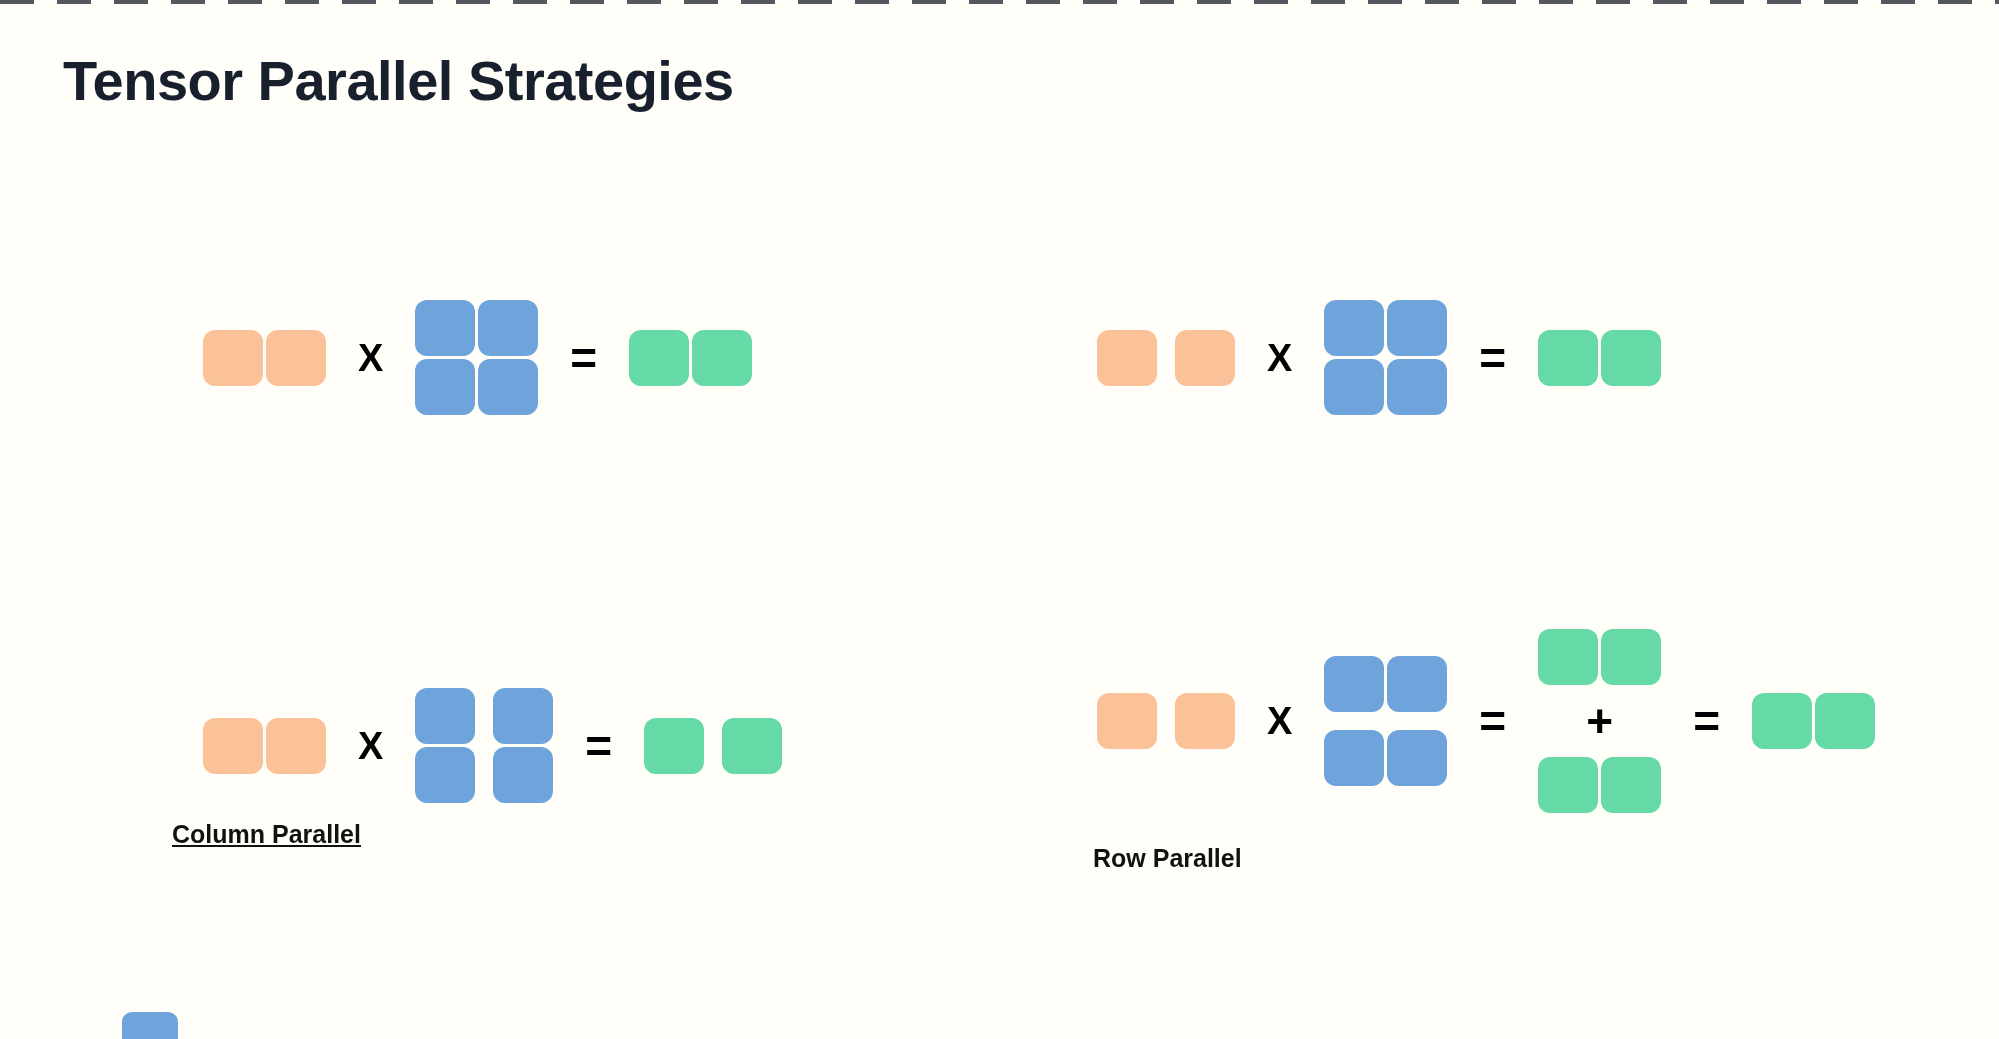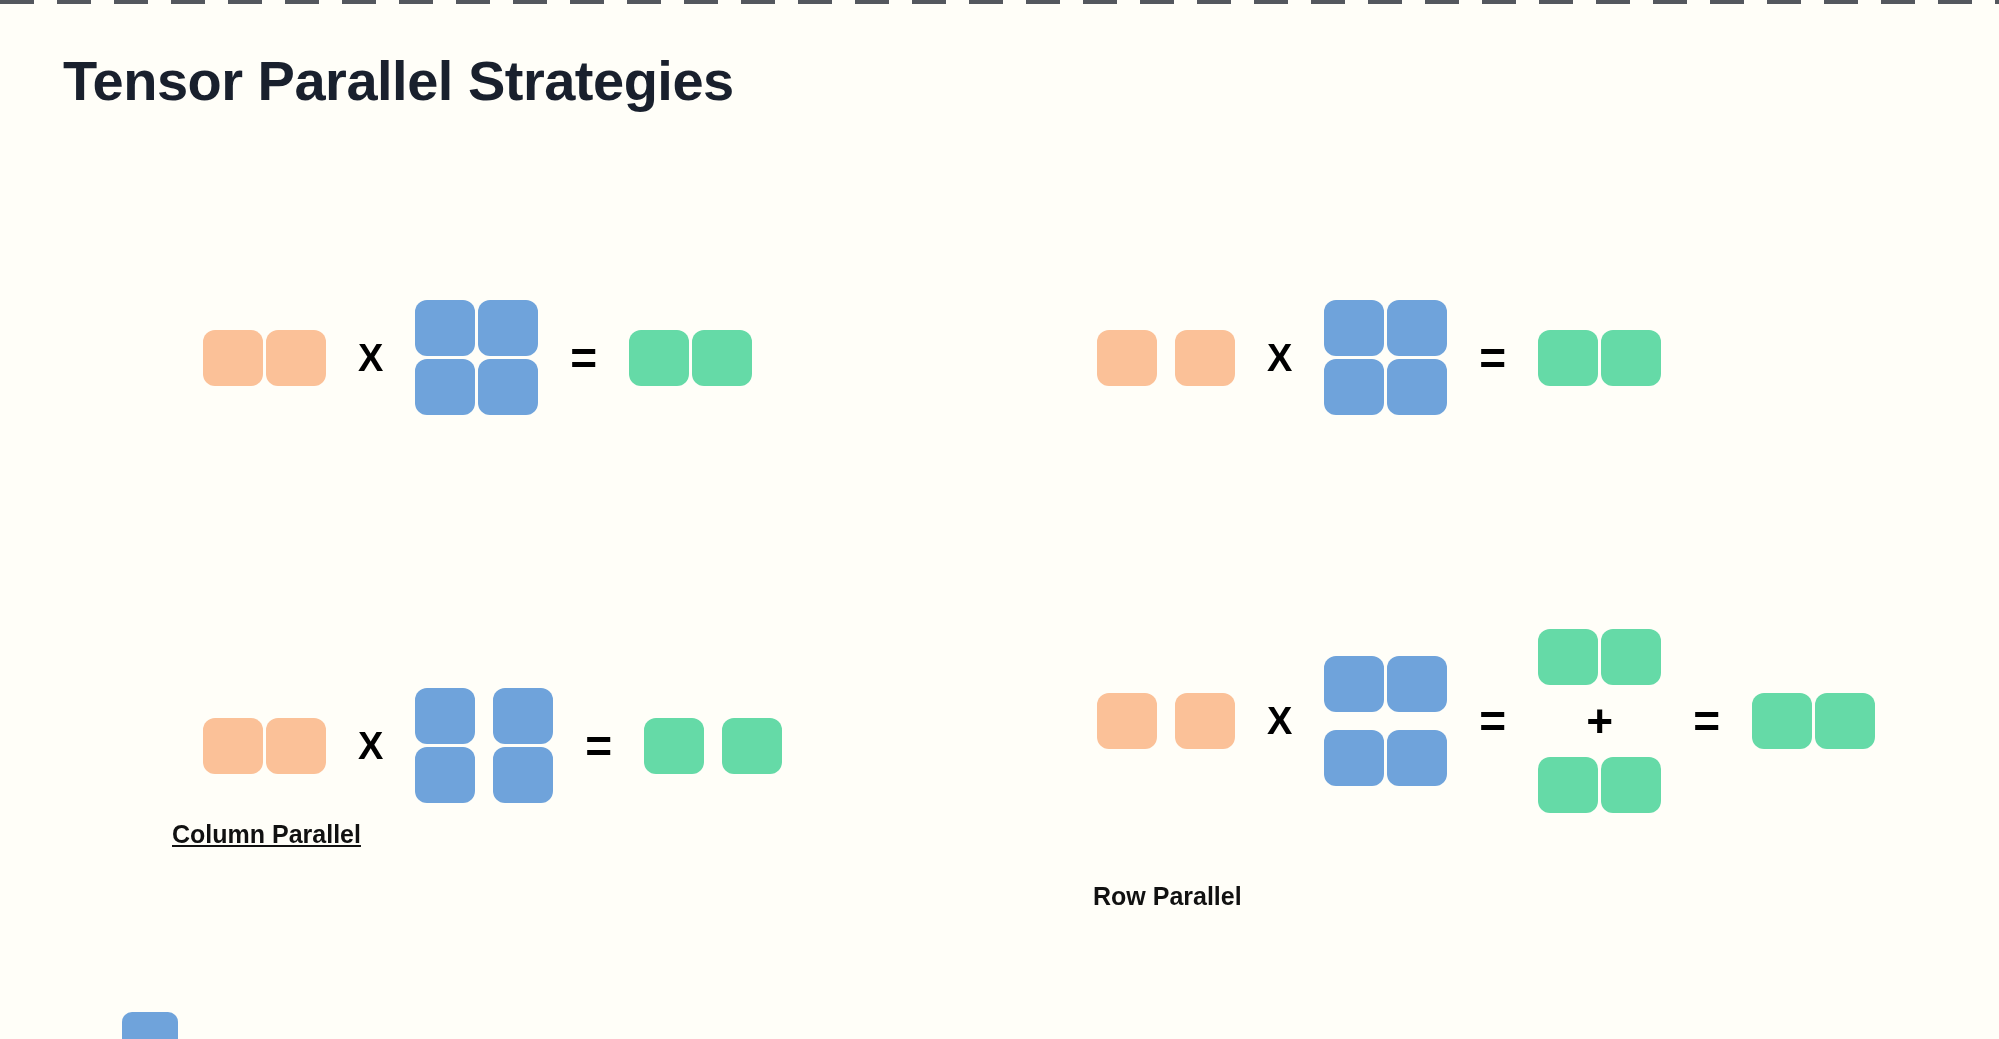--- a/index.html
+++ b/index.html
@@ -152,17 +152,17 @@
       </div>
       <span class="op op-eq">=</span>
       <div class="blocks" style="grid-template-columns: repeat(2, 60px); gap: 3px;">
         <div class="block" style="background: var(--output-block-green);"></div>
         <div class="block" style="background: var(--output-block-green);"></div>
       </div>
     </div>
 
   <div class="caption" style="left:172px; top:820px;text-decoration:underline;">Column Parallel</div>
 
-  <div class="caption" style="left:1093px; top:882px;">Row Parallel</div>
+  <div class="caption" style="left:1093px; top:844px;">Row Parallel</div>
 
   <div class="clipped-block"></div>
 
 </div>
 
 </body></html>

